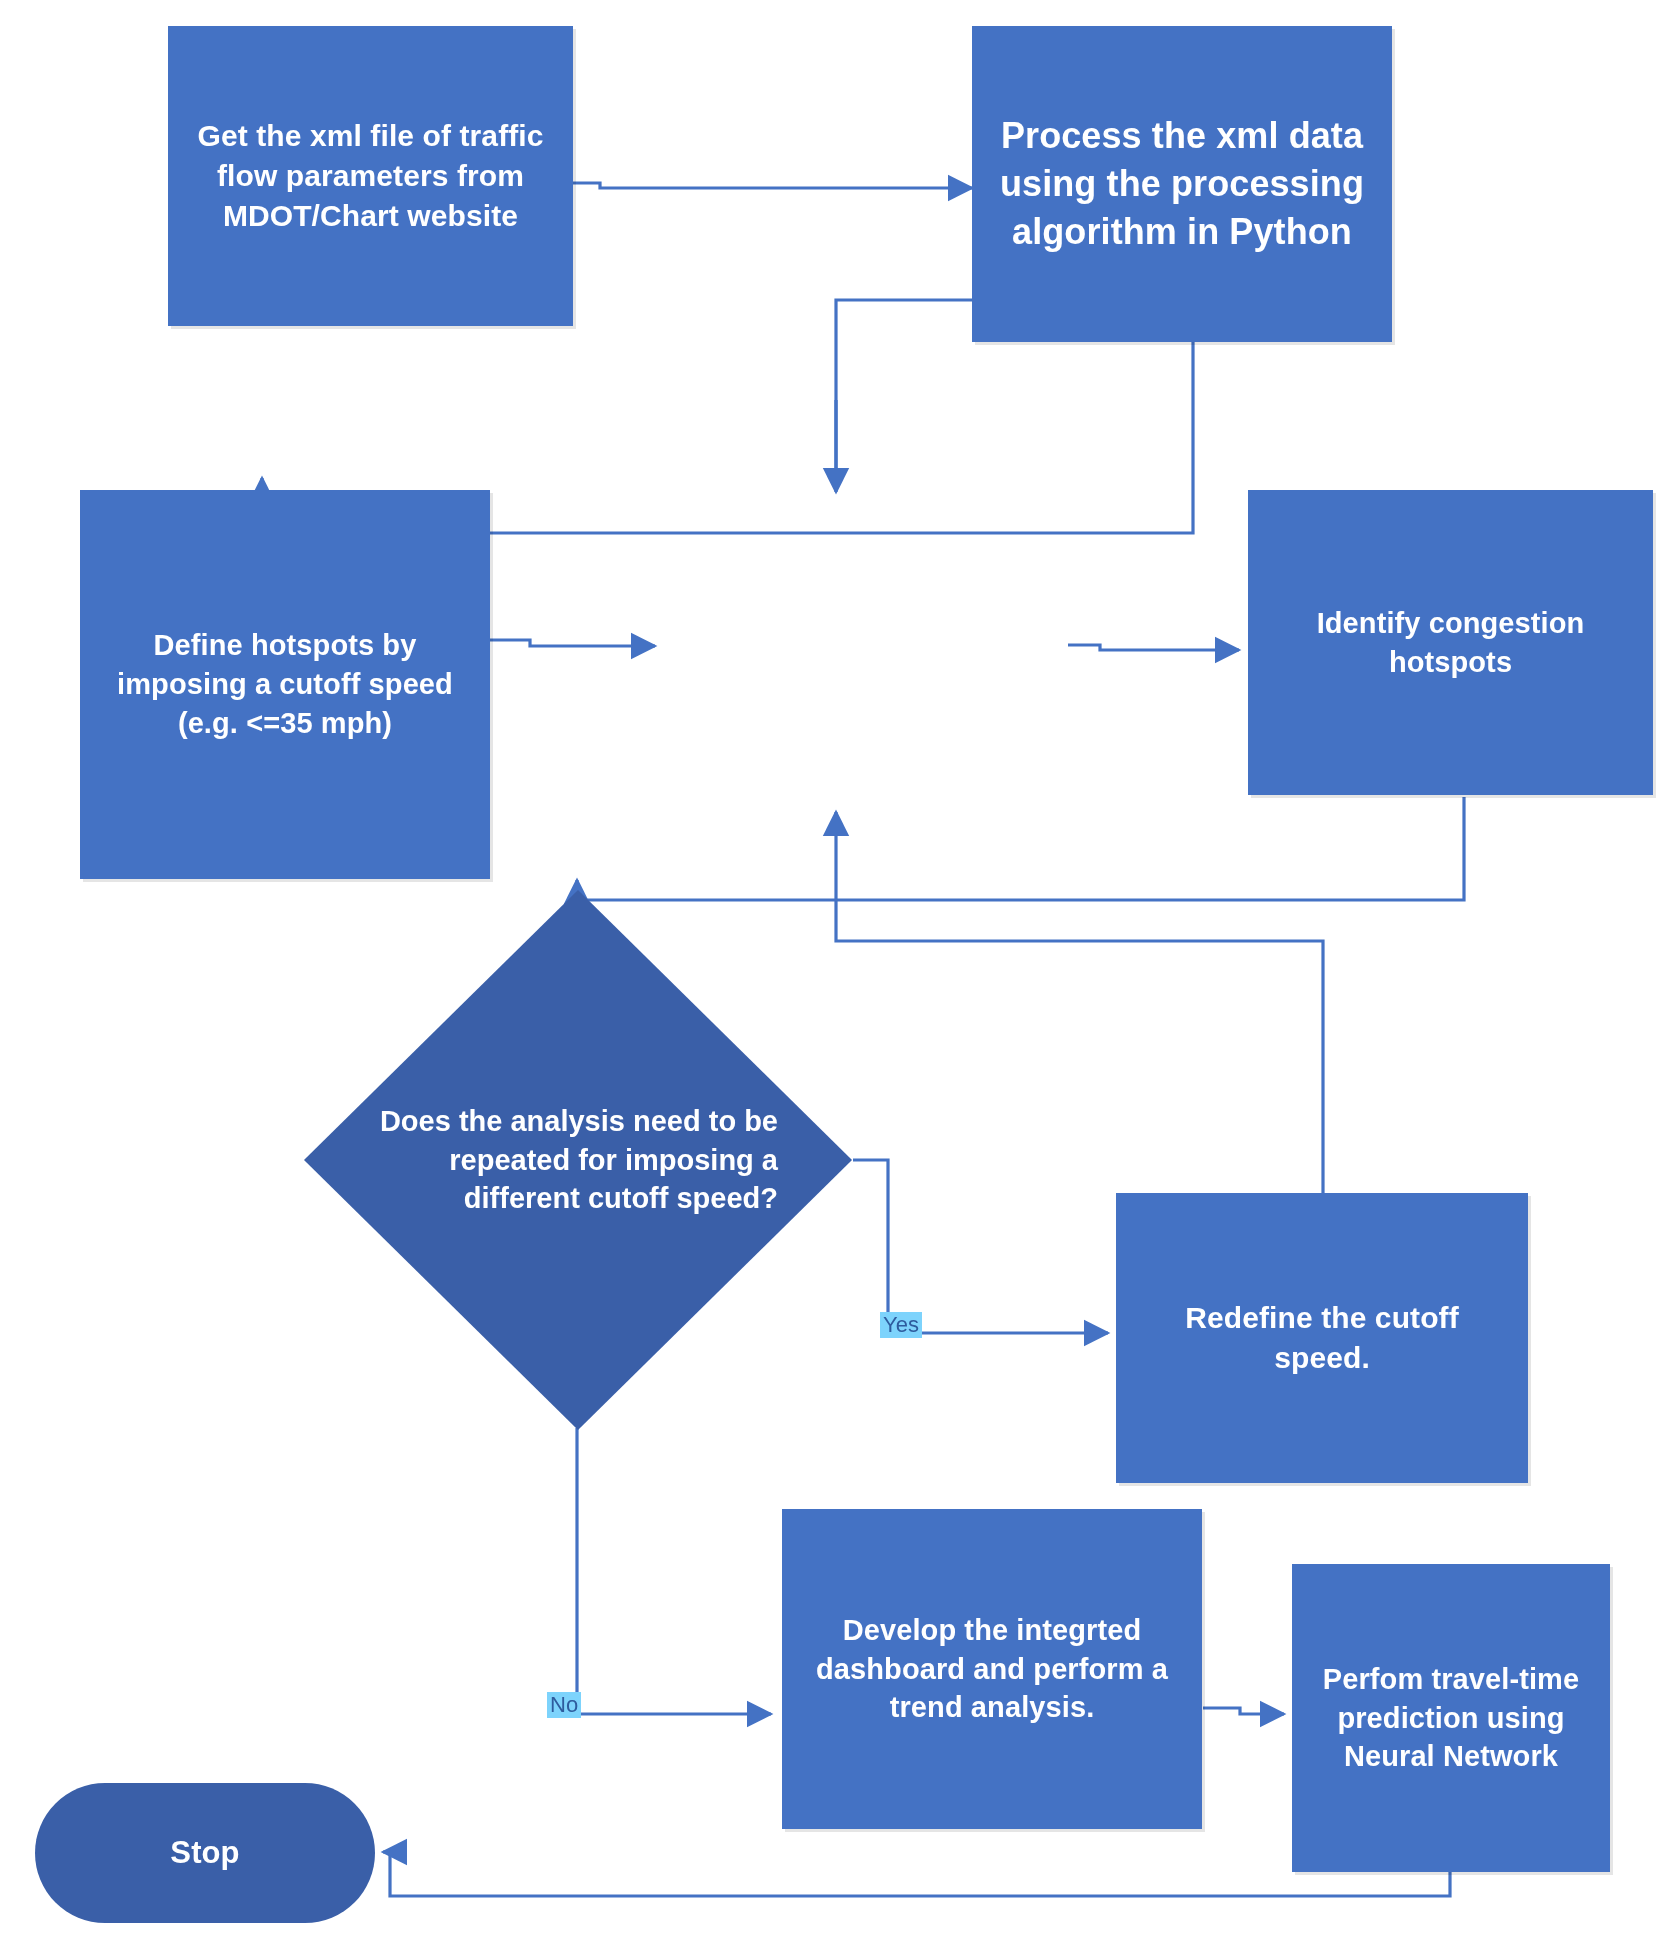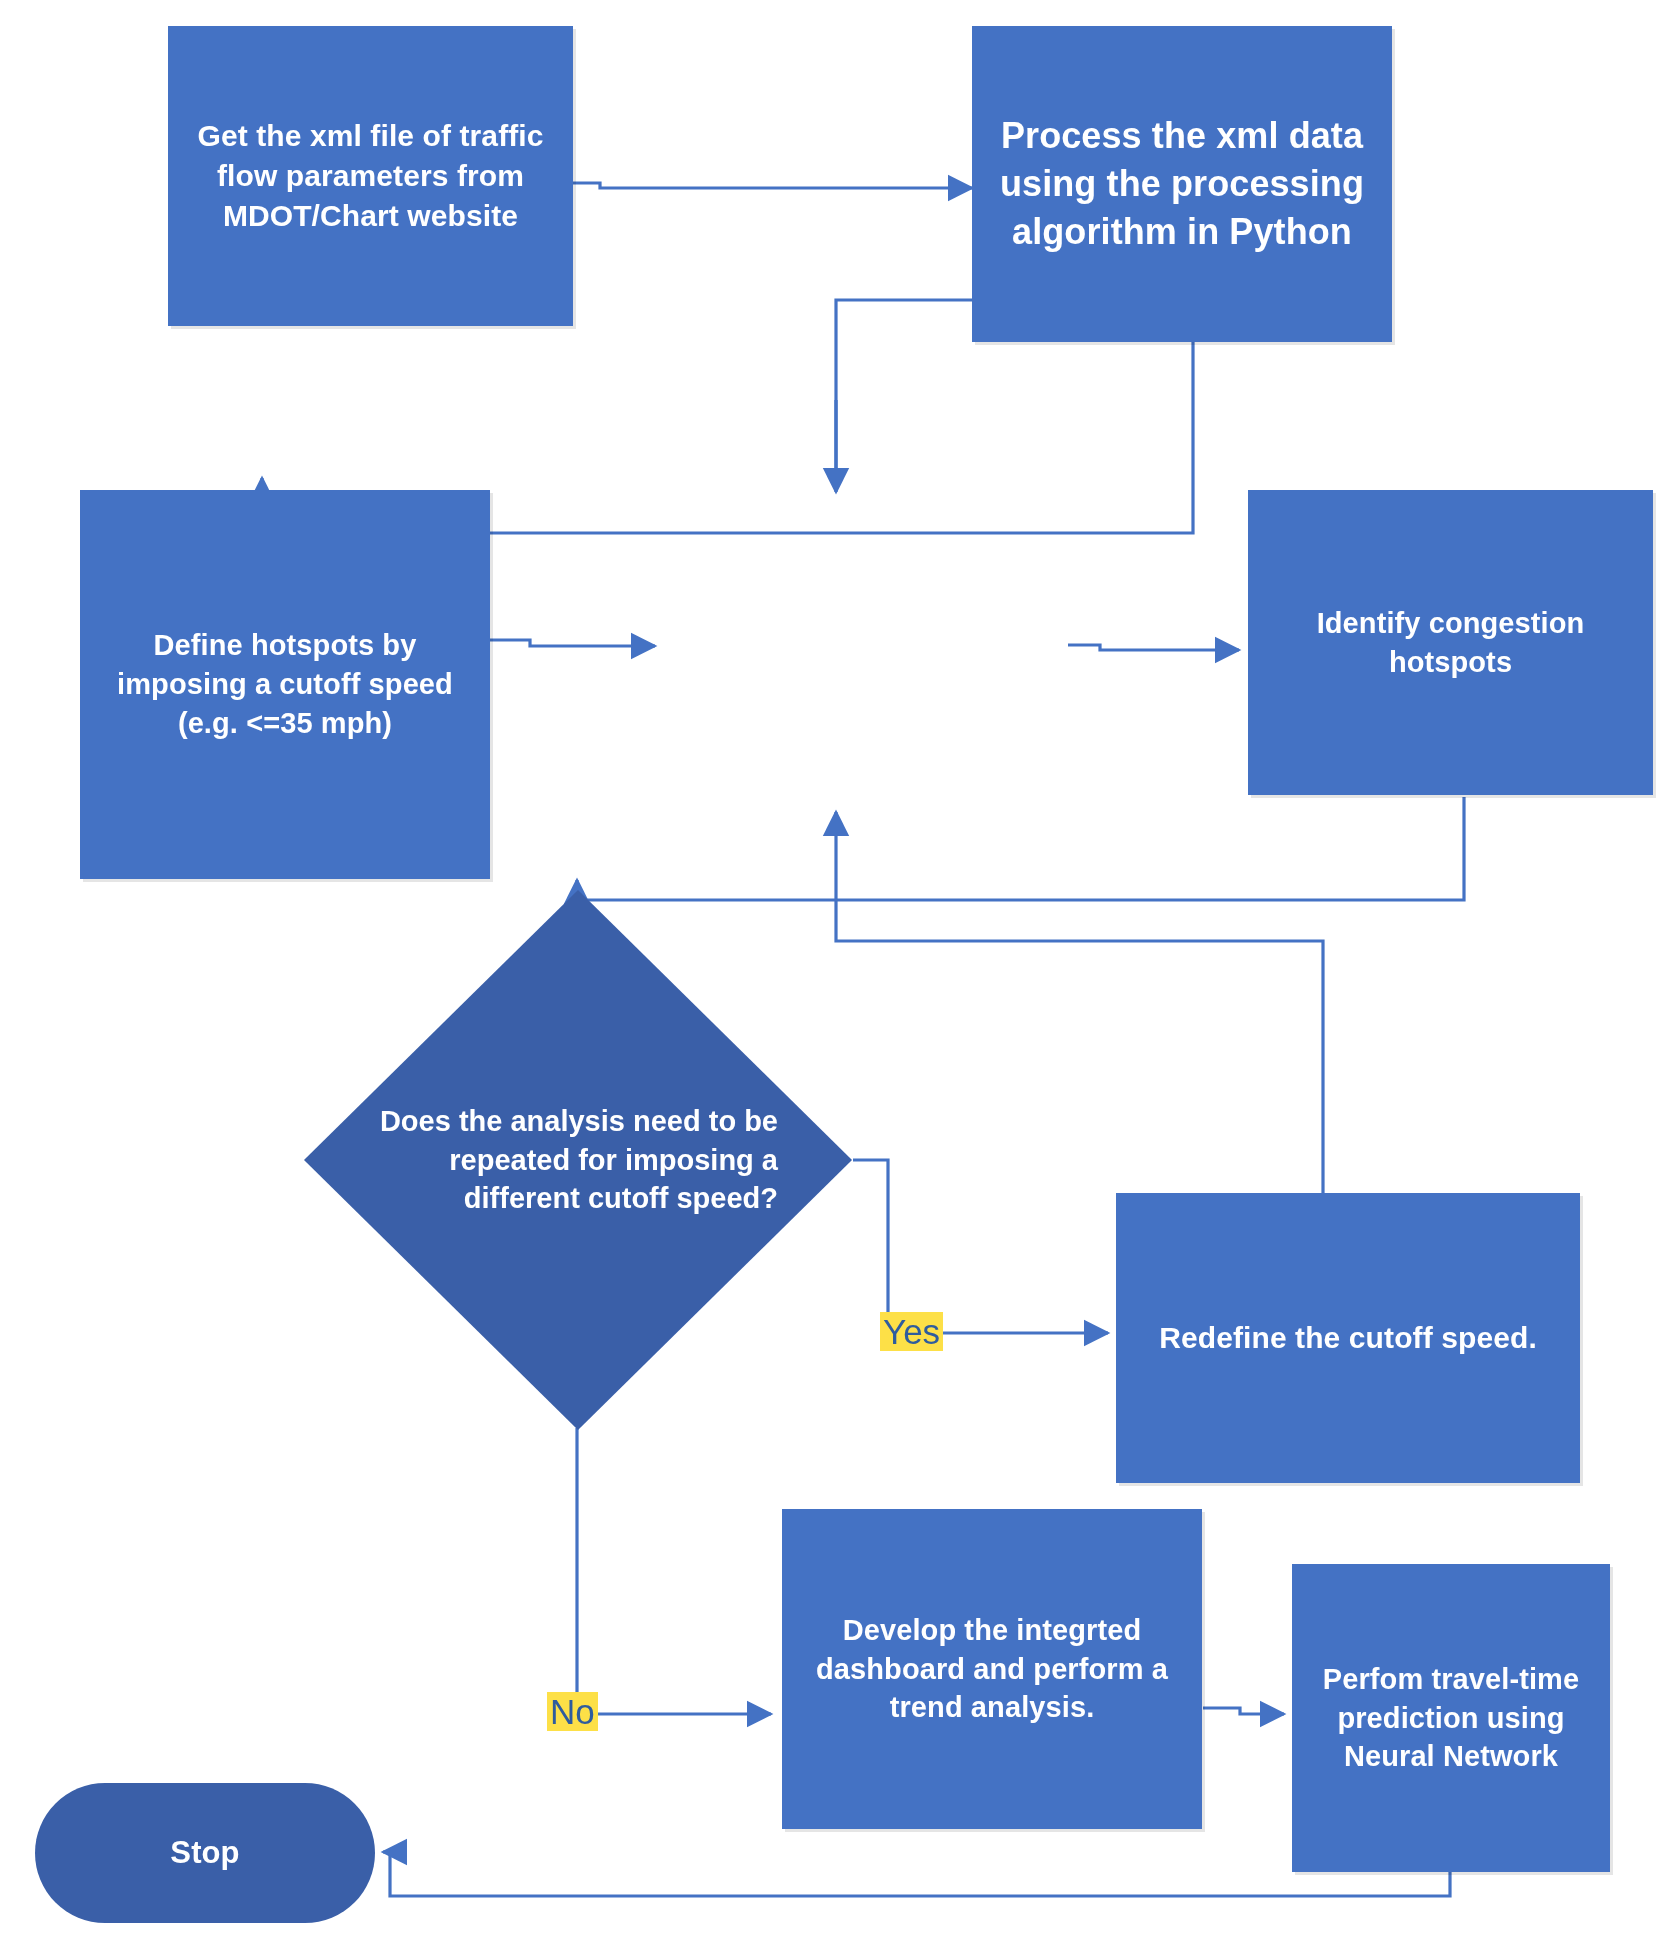--- a/index.html
+++ b/index.html
@@ -70,22 +70,22 @@
     justify-content: center;
     text-align: center;
     color: #ffffff;
     font-weight: 600;
     line-height: 1.34;
     pointer-events: none;
   }
   .edge-label {
     position: absolute;
     color: #2E5C9E;
-    background: #fde047;
-    font-size: 35px;
+    background: #7dd3fc;
+    font-size: 22px;
     line-height: 1;
     padding: 2px 3px;
     white-space: nowrap;
   }
 </style>
 </head>
 <body>
 
 <div id="canvas">
 
@@ -143,21 +143,21 @@
 
   <div class="diamond-wrap" style="left:302px; top:888px; width:552px; height:544px;">
     <svg class="dshape" width="552" height="544" viewBox="0 0 552 544" xmlns="http://www.w3.org/2000/svg">
       <polygon points="276,2 550,272 276,542 2,272" fill="#3A5FA8"></polygon>
     </svg>
     <div class="diamond-text" style="font-size:29px;text-align:right;">
       <span class="label" style="max-width:400px;">Does the analysis need to be repeated for imposing a different cutoff speed?</span>
     </div>
   </div>
 
-  <div class="node" style="left:1116px; top:1193px; width:464px; height:290px; font-size:30px;text-align:center;">
+  <div class="node" style="left:1116px; top:1193px; width:412px; height:290px; font-size:30px;text-align:center;">
     <span class="label">Redefine the cutoff speed.</span>
   </div>
 
   <div class="node" style="left:782px; top:1509px; width:420px; height:320px; font-size:29px;">
     <span class="label">Develop the integrted dashboard and perform a trend analysis.</span>
   </div>
 
   <div class="node node-stop" style="left:35px; top:1783px; width:340px; height:140px;">
     <span class="label">Stop</span>
   </div>

